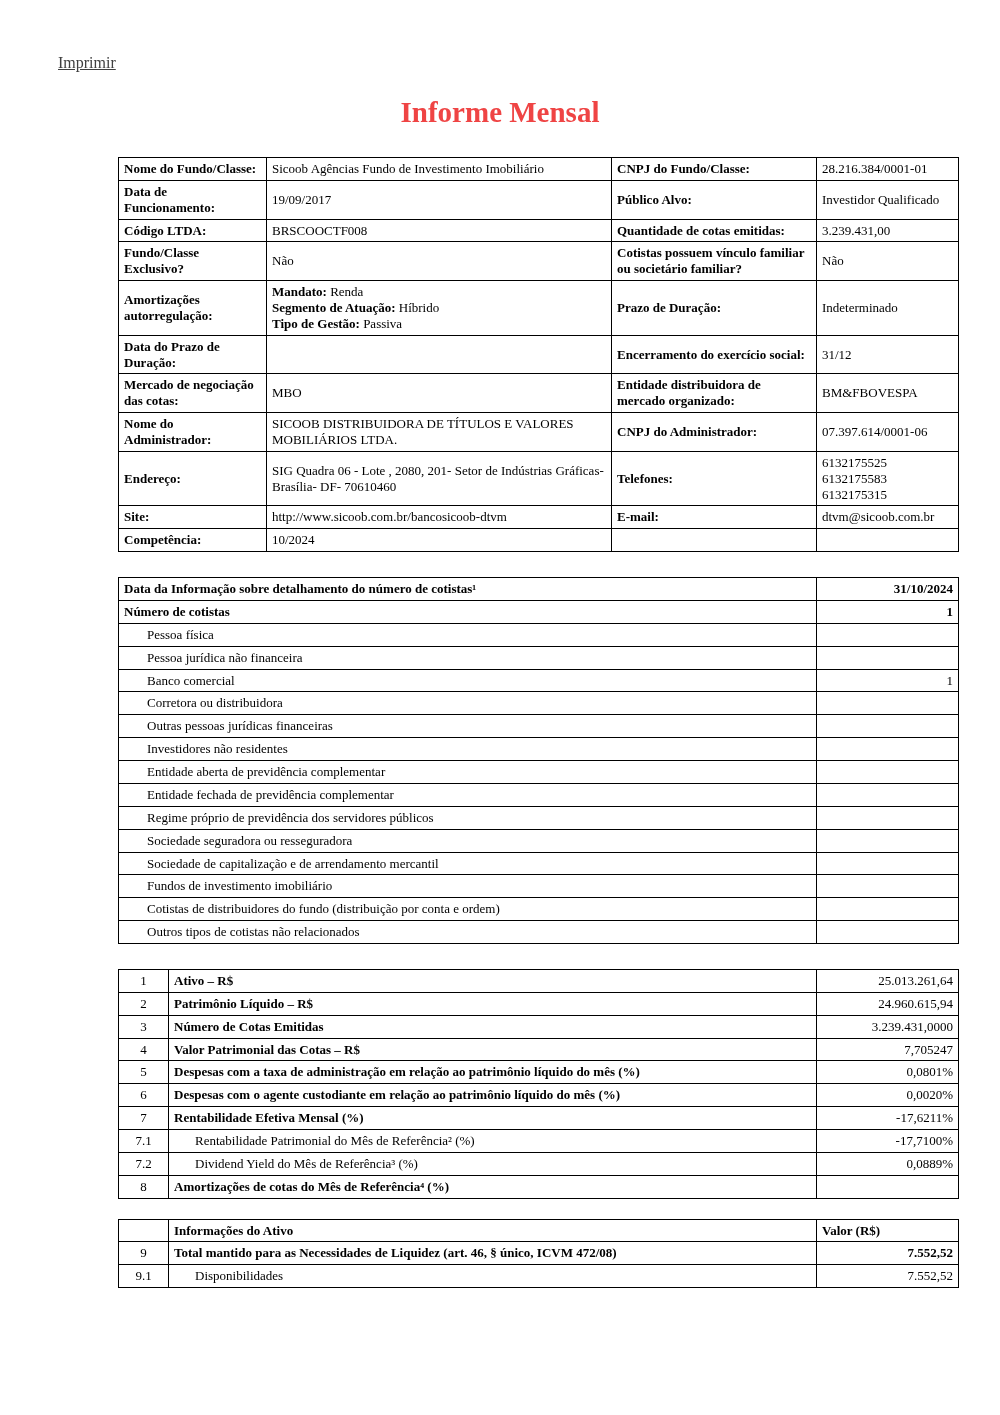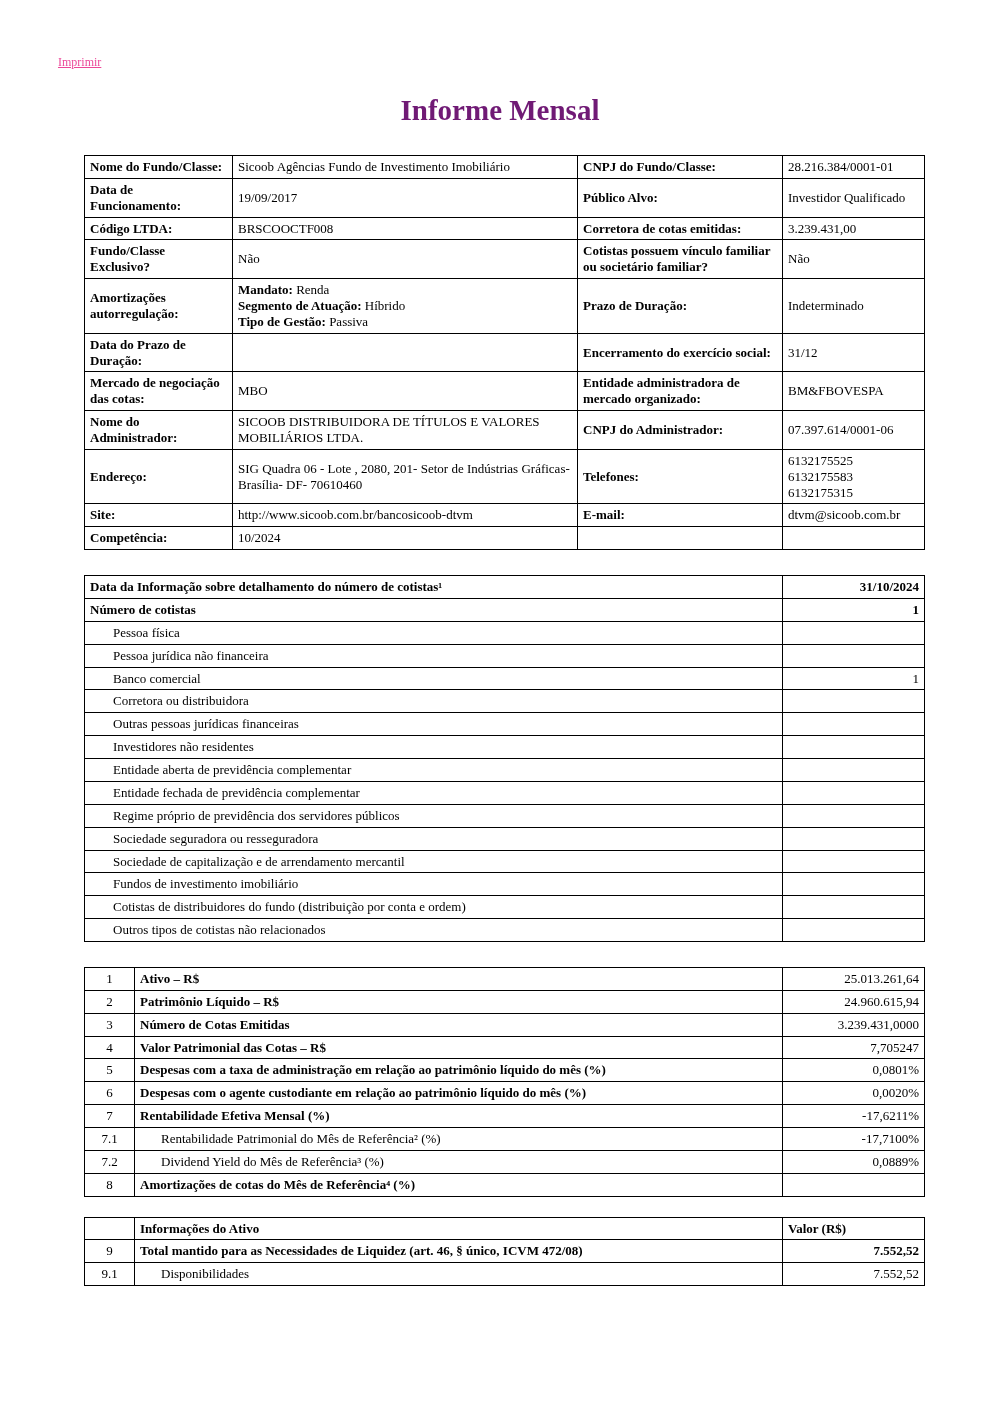--- a/index.html
+++ b/index.html
@@ -5,31 +5,31 @@
   * { box-sizing: border-box; }
   html, body { margin: 0; padding: 0; }
   body {
     width: 1000px; height: 1415px;
     background: #ffffff; color: #000000;
     font-family: "Liberation Serif", "DejaVu Serif", serif;
     font-size: 13px;
   }
   .print-wrap { padding: 54px 0 0 58px; }
   a.print-link {
-    color: #ec4899; text-decoration: underline;
-    font-size: 12px; cursor: pointer;
+    color: #404040; text-decoration: underline;
+    font-size: 16px; cursor: pointer;
   }
   h1.doc-title {
     text-align: center; font-size: 29px; font-weight: bold;
-    margin: 24px 0 28px 0; color: #701a75;
+    margin: 24px 0 28px 0; color: #ef4444;
     font-family: "Liberation Serif", "DejaVu Serif", serif;
   }
   table.doc {
     border-collapse: collapse; table-layout: fixed;
-    width: 840px; margin-left: 84px;
+    width: 840px; margin-left: 118px;
     font-size: 13px; line-height: 1.22;
   }
   table.doc.mt { margin-top: 25px; }
   table.doc.mt-sm { margin-top: 20px; }
   table.doc td {
     border: 1px solid #000; padding: 3px 5px;
     vertical-align: middle; overflow-wrap: break-word;
   }
   .lbl { font-weight: bold; }
   .b { font-weight: bold; }
@@ -65,21 +65,21 @@
       </tr>
       <tr>
         <td class="lbl">Data de Funcionamento:</td>
         <td>19/09/2017</td>
         <td class="lbl">Público Alvo:</td>
         <td class="pre">Investidor Qualificado</td>
       </tr>
       <tr>
         <td class="lbl">Código LTDA:</td>
         <td>BRSCOOCTF008</td>
-        <td class="lbl">Corretora de cotas emitidas:</td>
+        <td class="lbl">Quantidade de cotas emitidas:</td>
         <td class="pre">3.239.431,00</td>
       </tr>
       <tr>
         <td class="lbl">Fundo/Classe Exclusivo?</td>
         <td>Não</td>
         <td class="lbl">Cotistas possuem vínculo familiar ou societário familiar?</td>
         <td class="pre">Não</td>
       </tr>
       <tr>
         <td class="lbl">Amortizações autorregulação:</td>
@@ -93,21 +93,21 @@
       </tr>
       <tr>
         <td class="lbl">Data do Prazo de Duração:</td>
         <td></td>
         <td class="lbl">Encerramento do exercício social:</td>
         <td class="pre">31/12</td>
       </tr>
       <tr>
         <td class="lbl">Mercado de negociação das cotas:</td>
         <td>MBO</td>
-        <td class="lbl">Entidade administradora de mercado organizado:</td>
+        <td class="lbl">Entidade distribuidora de mercado organizado:</td>
         <td class="pre">BM&amp;FBOVESPA</td>
       </tr>
       <tr>
         <td class="lbl">Nome do Administrador:</td>
         <td>SICOOB DISTRIBUIDORA DE TÍTULOS E VALORES MOBILIÁRIOS LTDA.</td>
         <td class="lbl">CNPJ do Administrador:</td>
         <td class="pre">07.397.614/0001-06</td>
       </tr>
       <tr>
         <td class="lbl">Endereço:</td>

